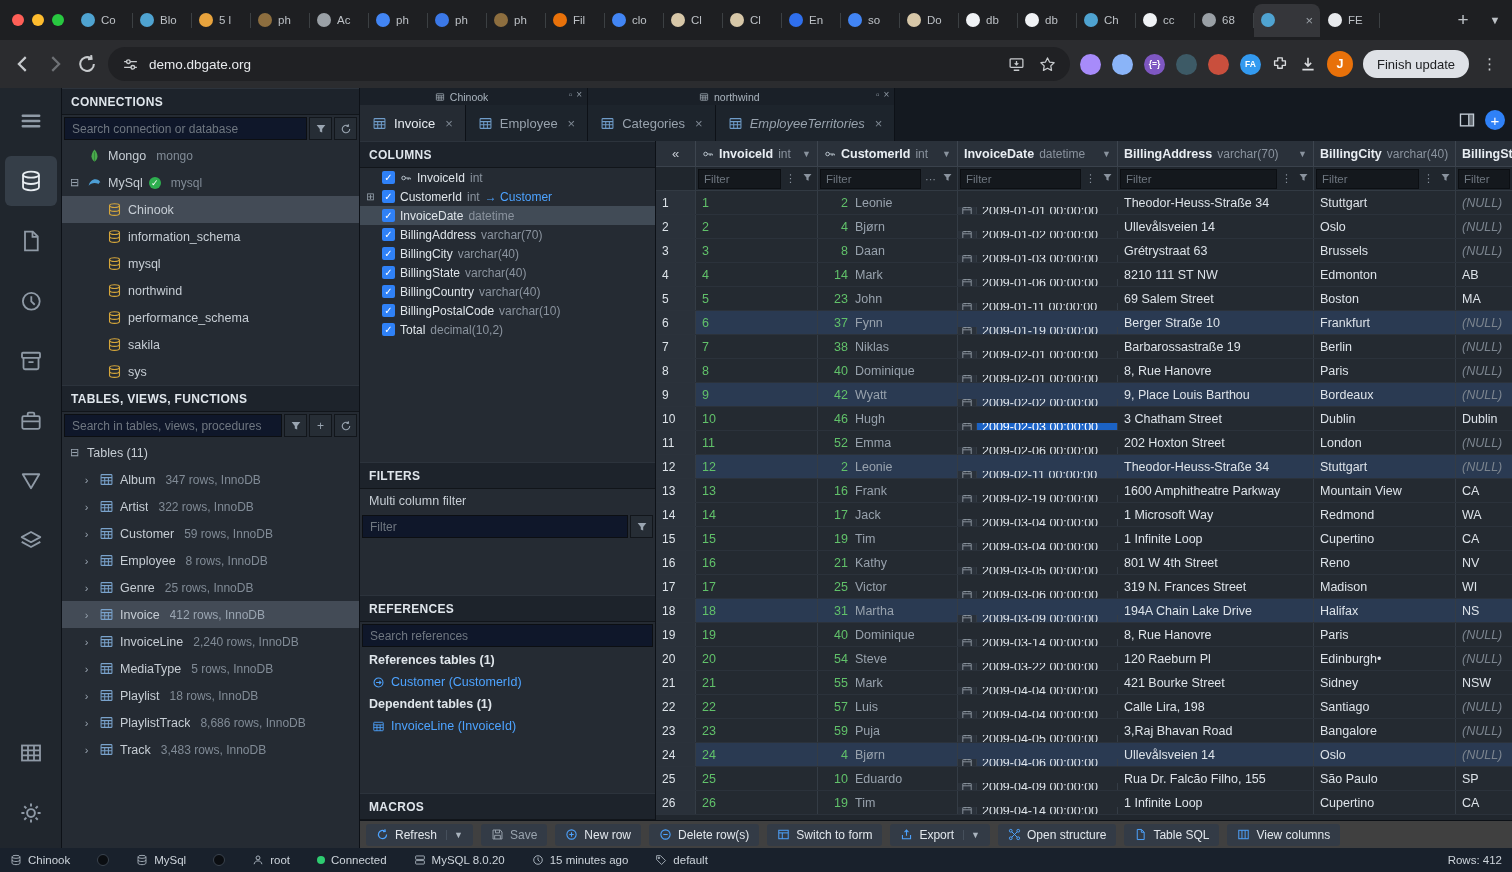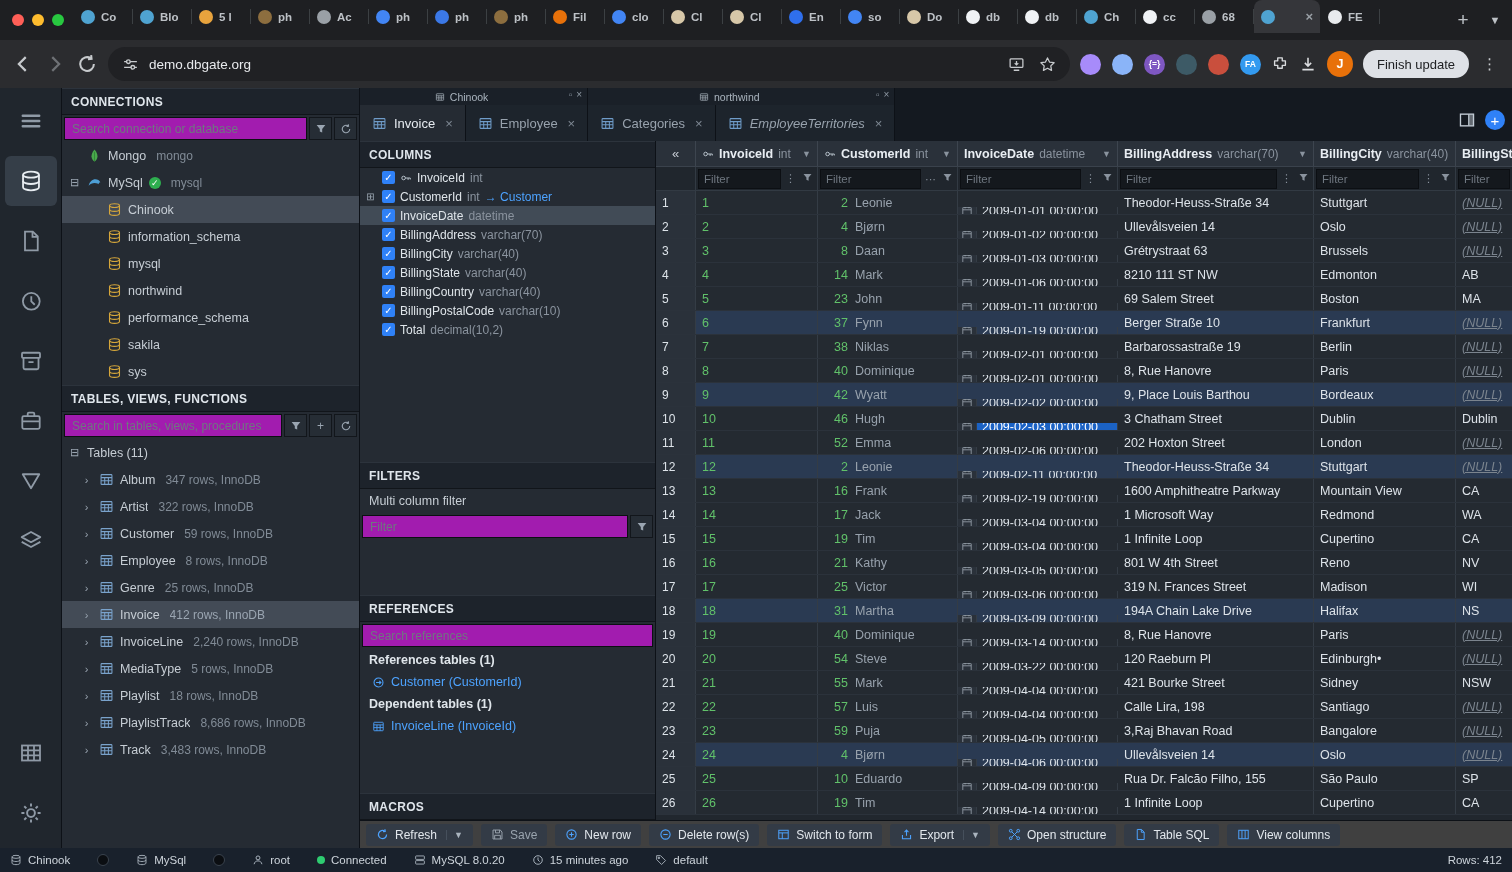--- a/index.html
+++ b/index.html
@@ -6,21 +6,21 @@
   html,body { width:1512px; height:872px; overflow:hidden; background:#141920;
     font-family:"Liberation Sans", sans-serif; }
   .tnw { white-space:nowrap; overflow:hidden; }
   .ic { display:inline-flex; align-items:center; justify-content:center; flex:none; }
   .ic svg { width:100%; height:100%; display:block; }
 
   
   .tabstrip { height:40px; background:#1e1f22; display:flex; align-items:flex-end; }
   .traffic { display:flex; gap:8px; padding:0 10px 0 12px; align-self:center; }
   .light { width:12px; height:12px; border-radius:50%; }
-  .btabs { flex:1; display:flex; align-items:flex-start; height:40px; overflow:hidden;font-weight:bold; }
+  .btabs { flex:1; display:flex; align-items:center; height:40px; overflow:hidden; }
   .btab { flex:0 0 auto; width:58px; height:33px; margin-right:1px; border-radius:8px 8px 0 0;
     display:flex; align-items:center; padding:0 7px; gap:6px; color:#bdc1c6; font-size:11.5px; position:relative; }
   .btab:not(.active):after { content:""; position:absolute; right:-1px; top:9px; height:15px; width:1px; background:#3c4043; }
   .btab.active { background:#35363a; color:#e8eaed; width:66px; }
   .btab .fav { width:14px; height:14px; border-radius:50%; flex:none; }
   .btab .lbl { overflow:hidden; white-space:nowrap; flex:1; }
   .btab .x { color:#9aa0a6; font-size:13px; }
   .newtab { width:30px; height:30px; color:#bdc1c6; font-size:19px; display:flex; align-items:center; justify-content:center; align-self:center; }
   .tabchev { width:34px; color:#bdc1c6; font-size:11px; display:flex; align-items:center; justify-content:center; align-self:center; }
   .btoolbar-row { height:48px; background:#2b2c2f; display:flex; align-items:center; padding:0 12px; gap:10px; }
@@ -47,21 +47,21 @@
   .rail-item { width:52px; height:50px; border-radius:6px; display:flex; align-items:center; justify-content:center;
     color:#8f9aa6; margin-bottom:10px; }
   .rail-item .ic { width:24px; height:24px; }
   .rail-item.selected { background:#353e48; color:#e8edf2; }
   .rail-spacer { flex:1; }
 
   .sidebar { width:298px; background:#252b33; display:flex; flex-direction:column; border-right:1px solid #0d1117; flex:none; }
   .phead { height:27px; flex:none; background:#1d232b; border-top:1px solid #2c333c; border-bottom:1px solid #11151a;
     display:flex; align-items:center; padding:0 9px; font-size:12px; font-weight:bold; color:#dfe5eb; letter-spacing:.3px; }
   .searchrow { height:27px; flex:none; display:flex; align-items:center; padding:2px; gap:2px; }
-  .searchrow input { flex:1; min-width:0; height:23px; background:#a21caf; border:1px solid #0c0f13;
+  .searchrow input { flex:1; min-width:0; height:23px; background:#0f172a; border:1px solid #0c0f13;
     color:#b9c1ca; font-size:12px; padding:0 7px; font-family:inherit; }
   .searchrow input::placeholder { color:#6f7780; }
   .sq-btn { width:23px; height:23px; flex:none; background:#262d35; border:1px solid #12161b; display:flex;
     align-items:center; justify-content:center; color:#9aa5b1; font-size:12px; }
   .sq-btn .ic { width:12px; height:12px; }
   .txt-btn { height:23px; flex:none; background:#262d35; border:1px solid #12161b; color:#b9c1ca;
     font-size:11.5px; padding:0 8px; display:flex; align-items:center; }
 
   .tree { overflow:hidden; }
   .trow { height:27px; display:flex; align-items:center; padding:0 6px; gap:6px; font-size:12.5px;
@@ -147,21 +147,21 @@
   .gc-id { color:#61c16a; }
   .cnum { width:24px; text-align:right; color:#61c16a; flex:none; display:inline-block; }
   .cnm { margin-left:7px; color:#98a2ad; overflow:hidden; }
   .gc-date { padding:0;margin-top:16px; }
   .date-ico { width:19px; height:100%; flex:none; display:flex; align-items:center; justify-content:center;
     color:#9aa4ae; border-right:1px solid #343c45; background:#2a313a; }
   .date-ico .ic { width:12px; height:12px; }
   .date-txt { padding:0 5px; color:#dde3e9; flex:1; display:flex; align-items:center; height:100%; overflow:hidden; }
   .selcell { background:#1b62c4 !important; color:#fff !important; }
   .gc-txt { color:#dde3e9; }
-  .nullv { color:#7b848e; font-style:italic;text-decoration:underline; }
+  .nullv { color:#7b848e; font-style:italic; }
 
   .btoolbar { height:28px; flex:none; background:#404040; border-top:1px solid #0d1117; display:flex;
     align-items:center; padding:0 6px; gap:8px; font-size:12px; }
   .tbtn { height:22px; background:#333b46; border-radius:3px; display:flex; align-items:center; gap:6px;
     padding:0 10px; color:#e2e7ec; white-space:nowrap; }
   .tbtn .ic { width:13px; height:13px; }
   .tbtn.dim { color:#9aa4ae; }
   .tbtn .drop { margin-left:3px; font-size:9px; color:#aab4be; border-left:1px solid #46505c; padding-left:7px; }
 
   .statusbar { height:24px; background:#19212c; display:flex; align-items:center; gap:27px; padding:0 10px;

